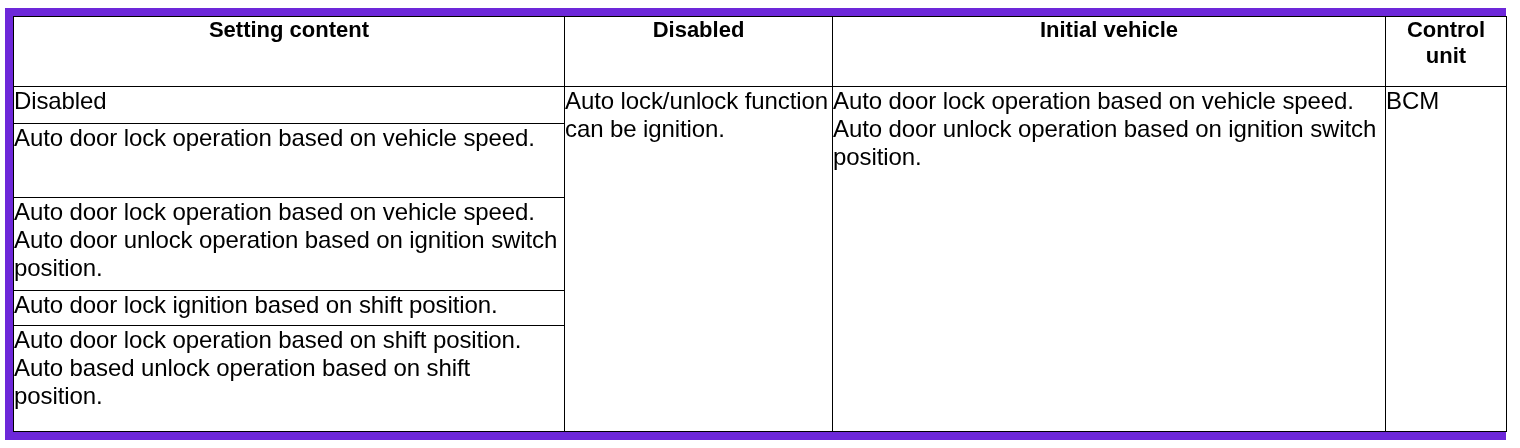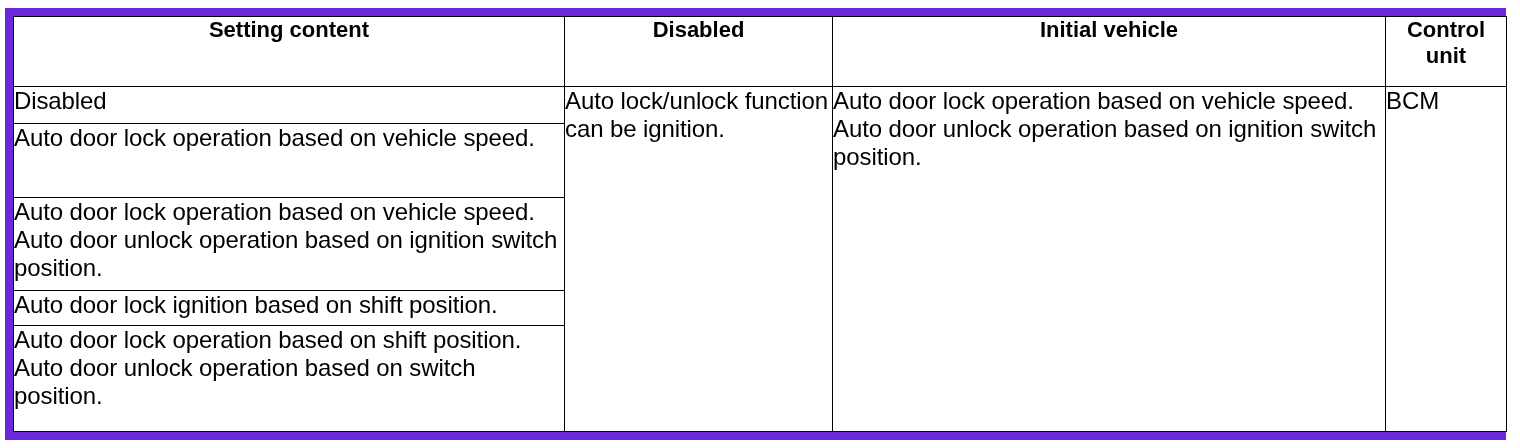--- a/index.html
+++ b/index.html
@@ -155,19 +155,19 @@
             <span class="cell-text">Auto door lock operation based on vehicle speed. Auto door unlock operation based on ignition switch position.</span>
           </td>
         </tr>
         <tr class="row-4">
           <td class="setting-cell">
             <span class="cell-text">Auto door lock ignition based on shift position.</span>
           </td>
         </tr>
         <tr class="row-5">
           <td class="setting-cell">
-            <span class="cell-text">Auto door lock operation based on shift position. Auto door unlock operation based on switch position.</span>
+            <span class="cell-text">Auto door lock operation based on shift position. Auto based unlock operation based on shift position.</span>
           </td>
         </tr>
       </tbody>
     </table>
   </div>
 </div>
 
 </body></html>

